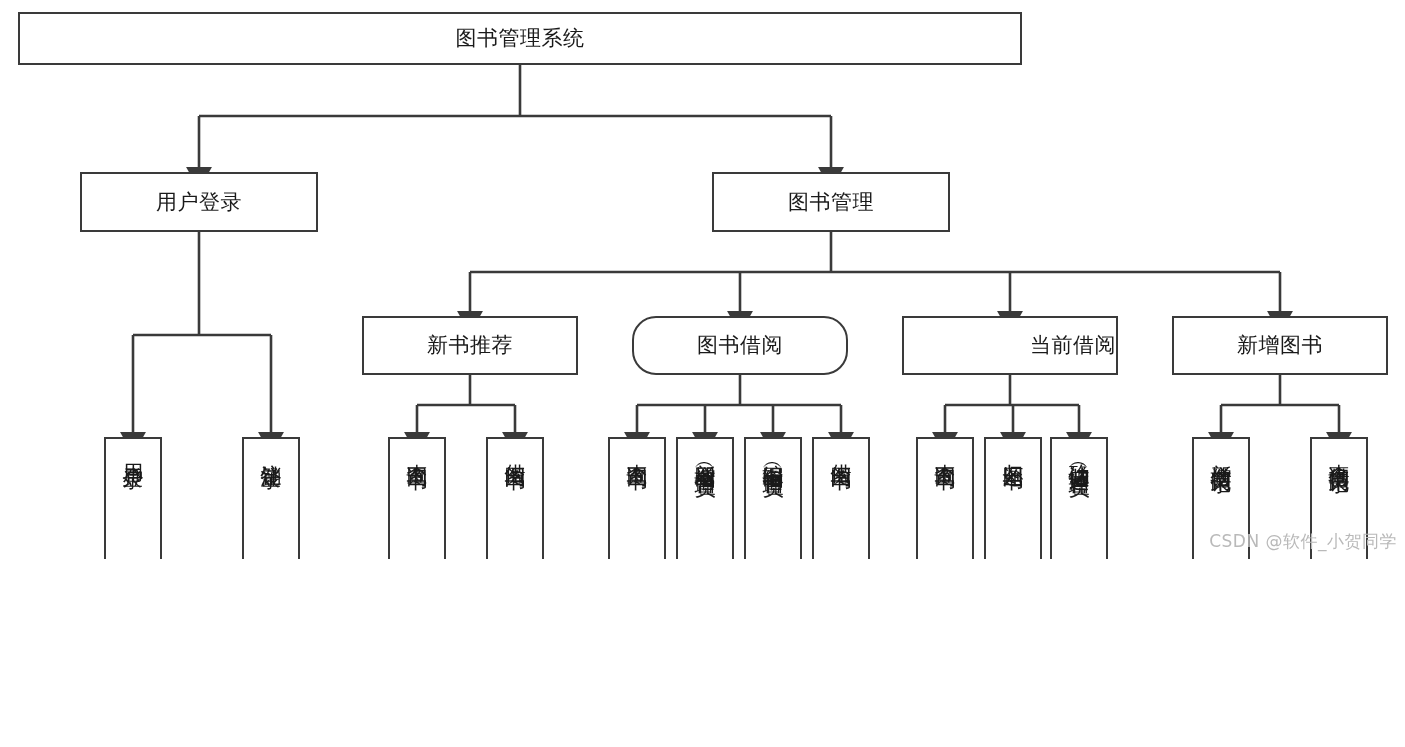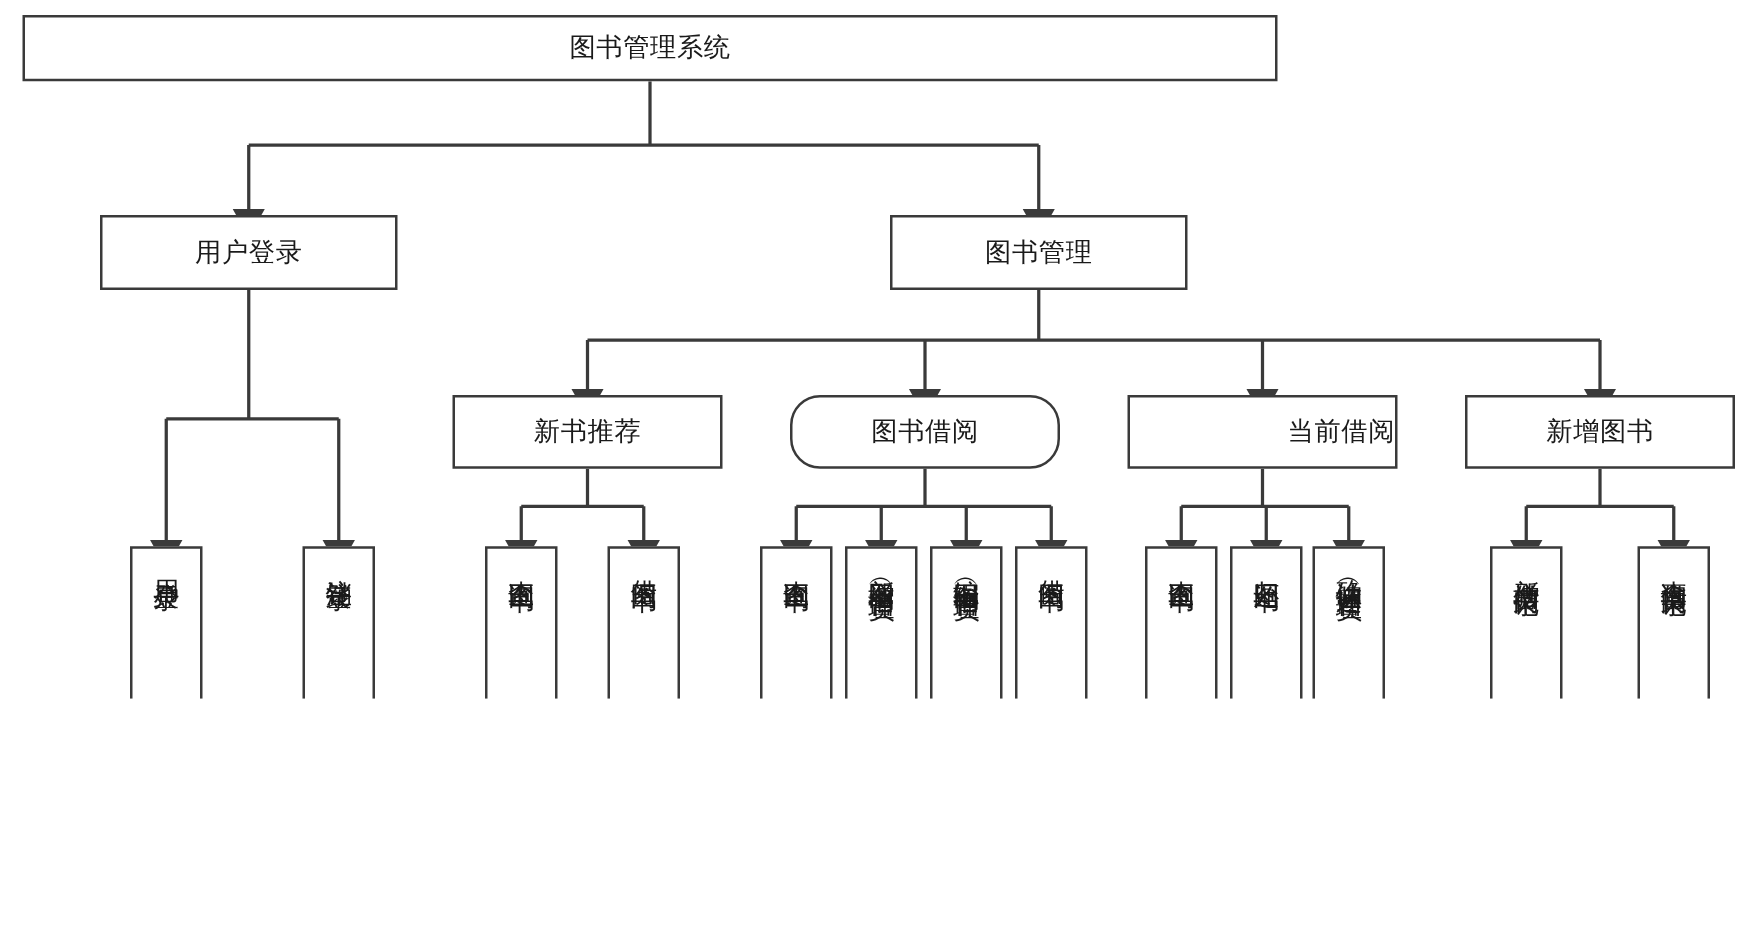--- a/index.html
+++ b/index.html
@@ -176,14 +176,15 @@
         <span class="node-label">确认归还（管理员）</span>
       </div>
       <div class="node vert" style="left: 1192px; top: 437px; width: 58px; height: 298px;">
         <span class="node-label">新增借阅记录</span>
       </div>
       <div class="node vert" style="left: 1310px; top: 437px; width: 58px; height: 298px;">
         <span class="node-label">查询借阅记录</span>
       </div>
     </div>
 
+  <div id="watermark">CSDN @软件_小贺同学</div>
 
 </div>
 
 </body></html>

